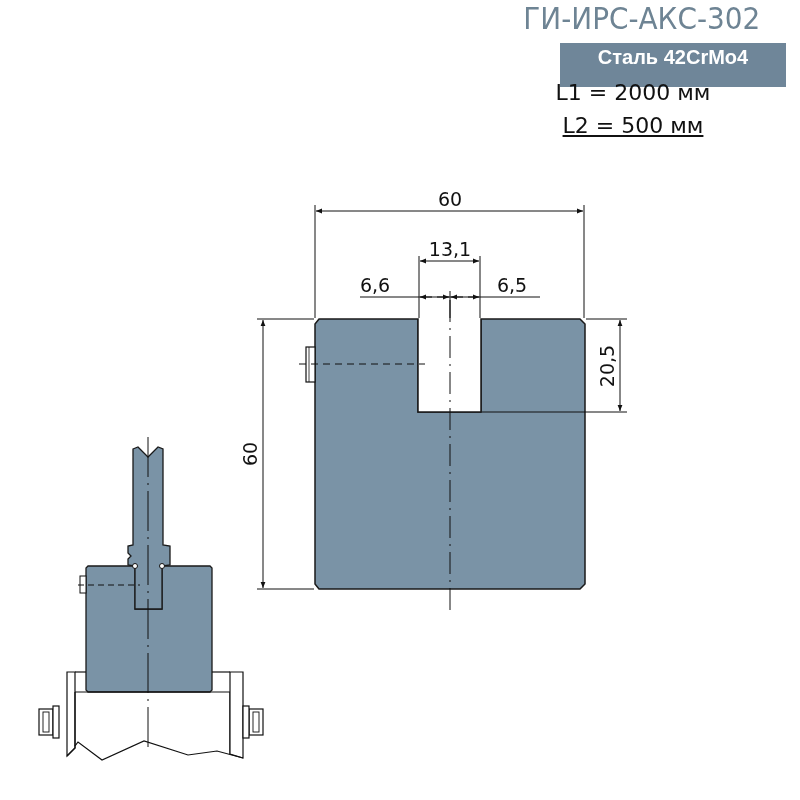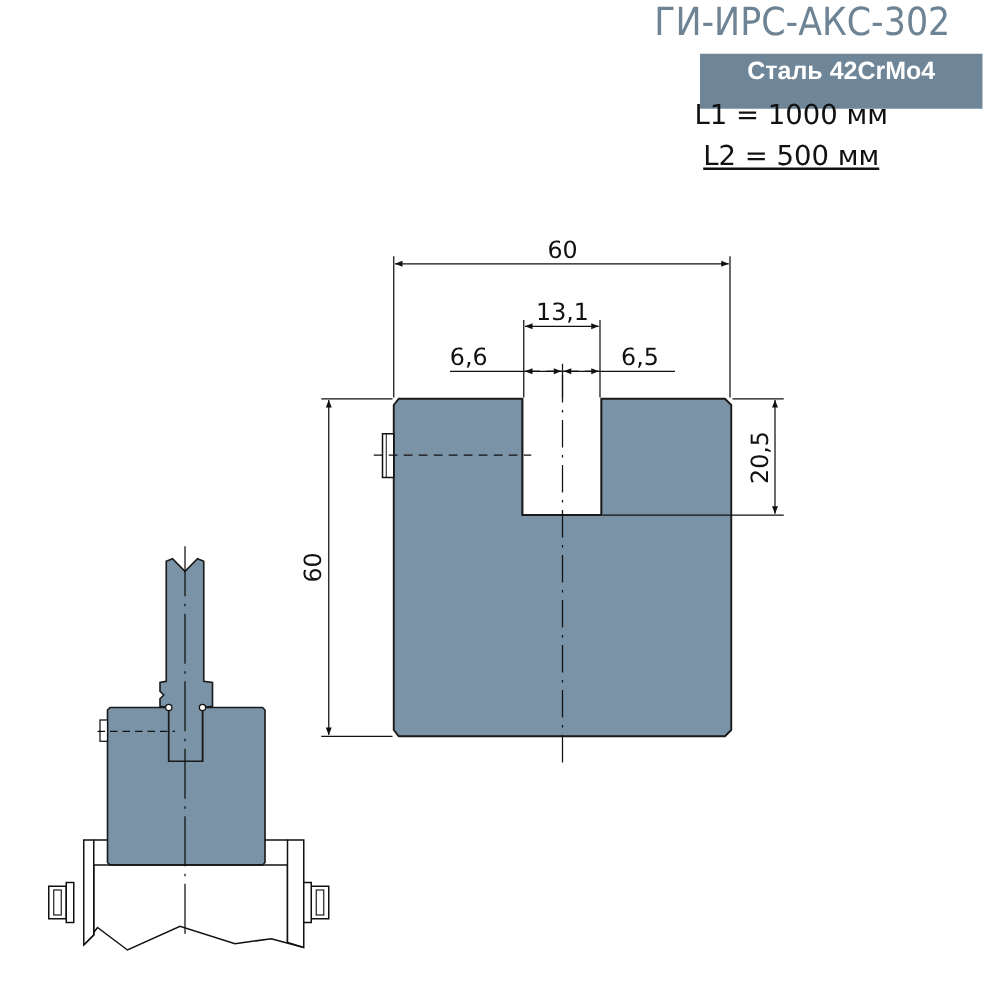--- a/index.html
+++ b/index.html
@@ -10,21 +10,21 @@
   .spec1 { top: 80px; }
   .spec2 { top: 113px; text-decoration: underline; }
   svg { position: absolute; left: 0; top: 0; }
   .dimtext { font-family: "DejaVu Sans", sans-serif; font-size: 19px; fill: #111; }
 </style>
 </head>
 <body>
 
 <div class="title">ГИ-ИРС-АКС-302</div>
 <div class="badge">Сталь 42CrMo4</div>
-<div class="spec spec1">L1 = 1000 мм</div>
+<div class="spec spec1">L1 = 2000 мм</div>
 <div class="spec spec2">L2 = 500 мм</div>
 
 <svg width="800" height="800" viewBox="0 0 800 800">
   <defs>
     <marker id="arr" viewBox="0 0 10 10" refX="10" refY="5" markerWidth="9" markerHeight="6" orient="auto-start-reverse">
       <path d="M0,1 L10,5 L0,9 z" fill="#111"></path>
     </marker>
   </defs>
 
   <g>

